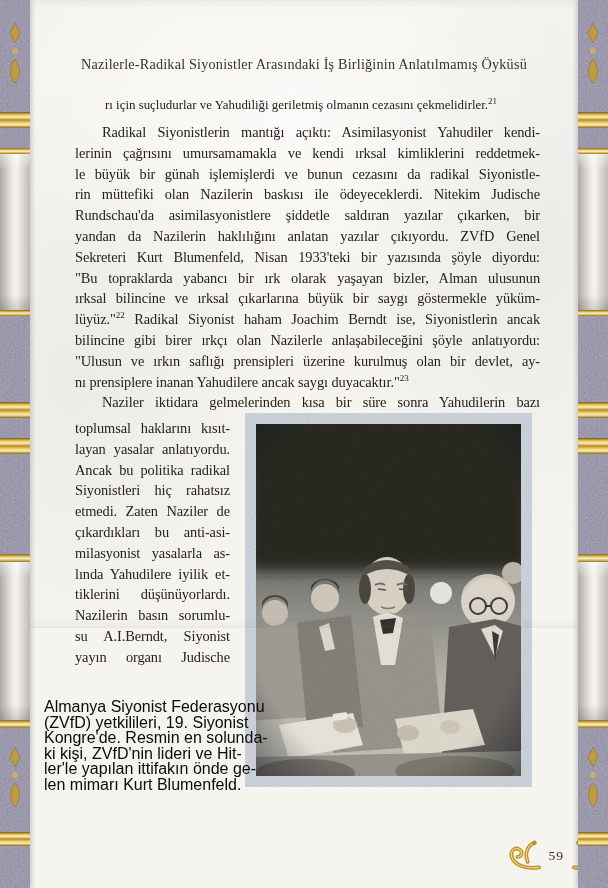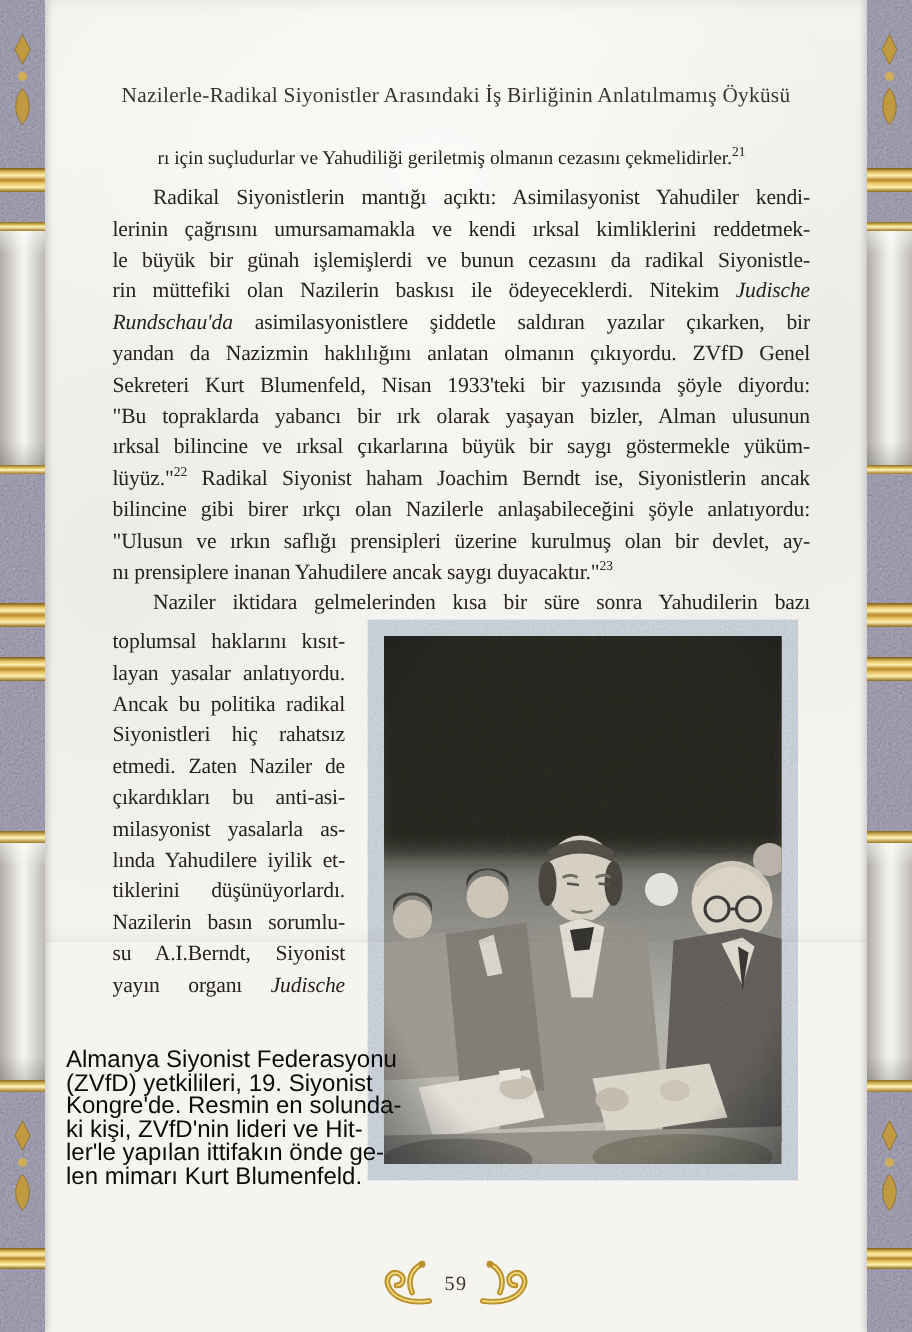--- a/index.html
+++ b/index.html
@@ -46,41 +46,41 @@
   .running-header{
     position:absolute;top:56px;left:34px;right:34px;text-align:center;
     font-size:14.2px;letter-spacing:.2px;color:#37332e;white-space:nowrap;
   }
 
   
   .bline{white-space:nowrap;height:20.8px;line-height:20.8px;font-size:14.4px;letter-spacing:-0.1px;
          text-align:justify;text-align-last:justify;}
   .noj{text-align:left;text-align-last:left;}
   .indent{text-indent:27px;}
-  .it{font-style:italic;}
+  .it{}
   sup{font-size:9px;line-height:0;vertical-align:super;letter-spacing:0;}
 
   .quote-line{position:absolute;top:96px;left:105px;width:436px;font-size:12.9px;line-height:18px;
               white-space:nowrap;color:var(--body_text);}
   .para2{position:absolute;top:122px;left:75px;width:465px;}
   .para3-first{position:absolute;top:392px;left:75px;width:465px;}
   .para3-narrow{position:absolute;top:418px;left:75px;width:155px;}
 
   
   .caption{position:absolute;top:699px;left:44px;width:186px;
     font-family:"Liberation Sans","DejaVu Sans",sans-serif;font-weight:400;
     font-size:16px;line-height:15.6px;color:#0b0b0b;text-align:right;}
   .cline{white-space:nowrap;}
 
   
   .photo{position:absolute;left:245px;top:413px;width:287px;height:374px;}
   .photo svg{display:block;}
 
   
-  .footer{position:absolute;top:839px;left:0;right:0;display:flex;align-items:center;justify-content:center;gap:5px;}
+  .footer{position:absolute;top:839px;left:0;right:0;display:flex;align-items:center;justify-content:flex-end;gap:5px;}
   .page-number{font-size:13.5px;color:#3a3127;letter-spacing:1px;padding:0 1px;}
   .flip{transform:scaleX(-1);}
   .defs-holder{position:absolute;width:0;height:0;overflow:hidden;}
 </style>
 </head>
 <body>
 
 <div class="defs-holder">
   <svg width="0" height="0">
     <defs>
@@ -230,21 +230,21 @@
   <div class="running-header">Nazilerle-Radikal Siyonistler Arasındaki İş Birliğinin Anlatılmamış Öyküsü</div>
 
   <div class="quote-line noj"><span>rı için suçludurlar ve Yahudiliği geriletmiş olmanın cezasını çekmelidirler.</span><sup>21</sup></div>
 
   <div class="para2">
     <div class="bline indent">Radikal Siyonistlerin mantığı açıktı: Asimilasyonist Yahudiler kendi-</div>
     <div class="bline">lerinin çağrısını umursamamakla ve kendi ırksal kimliklerini reddetmek-</div>
     <div class="bline">le büyük bir günah işlemişlerdi ve bunun cezasını da radikal Siyonistle-</div>
     <div class="bline"><span>rin müttefiki olan Nazilerin baskısı ile ödeyeceklerdi. Nitekim </span><span class="it">Judische</span></div>
     <div class="bline"><span class="it">Rundschau'da</span><span> asimilasyonistlere şiddetle saldıran yazılar çıkarken, bir</span></div>
-    <div class="bline">yandan da Nazizmin haklılığını anlatan olmanın çıkıyordu. ZVfD Genel</div>
+    <div class="bline">yandan da Nazilerin haklılığını anlatan yazılar çıkıyordu. ZVfD Genel</div>
     <div class="bline">Sekreteri Kurt Blumenfeld, Nisan 1933'teki bir yazısında şöyle diyordu:</div>
     <div class="bline">"Bu topraklarda yabancı bir ırk olarak yaşayan bizler, Alman ulusunun</div>
     <div class="bline">ırksal bilincine ve ırksal çıkarlarına büyük bir saygı göstermekle yüküm-</div>
     <div class="bline"><span>lüyüz."</span><sup>22</sup><span> Radikal Siyonist haham Joachim Berndt ise, Siyonistlerin ancak</span></div>
     <div class="bline">bilincine gibi birer ırkçı olan Nazilerle anlaşabileceğini şöyle anlatıyordu:</div>
     <div class="bline">"Ulusun ve ırkın saflığı prensipleri üzerine kurulmuş olan bir devlet, ay-</div>
     <div class="bline noj"><span>nı prensiplere inanan Yahudilere ancak saygı duyacaktır."</span><sup>23</sup></div>
   </div>
 
   <div class="para3-first">

